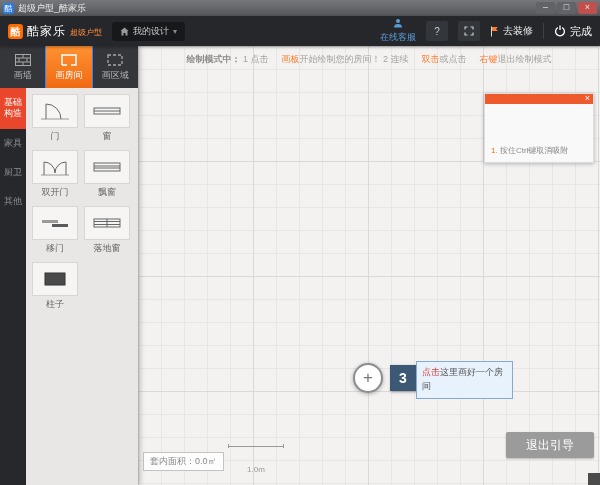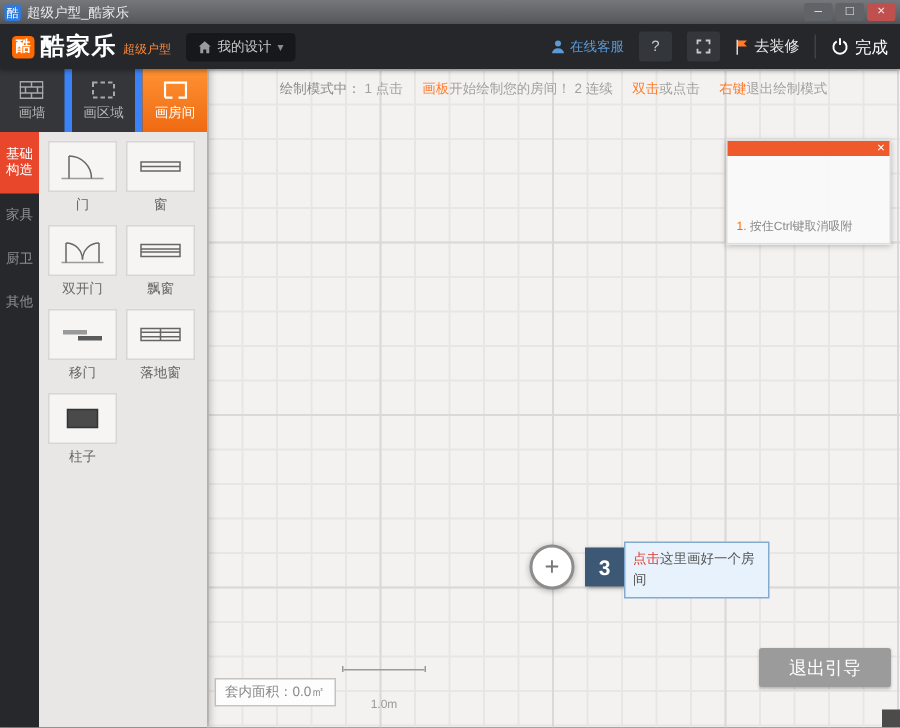--- a/index.html
+++ b/index.html
@@ -12,37 +12,37 @@
   .app-icon { width:11px; height:11px; background:#2d7ae0; color:#fff; font-size:8px; line-height:11px; text-align:center; border-radius:2px; flex:none; }
   .titlebar-title { color:#ececec; font-size:9px; flex:1; white-space:nowrap; overflow:hidden; }
   .win-controls { display:flex; gap:2px; }
   .win-btn { width:19px; height:12px; font-size:9px; line-height:11px; text-align:center; color:#e8e8e8; background:#606368; border-radius:2px; cursor:pointer; }
   .win-btn.close { background:#c0504d; }
 
   
   .header { height:30px; background:#25272b; display:flex; align-items:center; padding:0 8px; gap:10px; position:relative; z-index:3; box-shadow:0 1px 3px rgba(0,0,0,.35); }
   .logo { display:flex; align-items:center; gap:4px; }
   .logo-mark { width:15px; height:15px; background:#ff6a00; color:#fff; font-size:10px; line-height:15px; text-align:center; border-radius:3px; font-weight:bold; }
-  .logo-text { color:#fff; font-size:16px; font-weight:bold; letter-spacing:1px; }
+  .logo-text { color:#fff; font-size:12px; font-weight:normal; letter-spacing:1px; }
   .logo-sub { color:#ff8a3c; font-size:8px; margin-top:3px; }
   .my-design { display:flex; align-items:center; gap:4px; background:#17181b; border-radius:3px; padding:3px 8px; color:#c9c9c9; font-size:9px; cursor:pointer; }
   .my-design .caret { color:#8a8a8a; font-size:8px; }
   .header-spacer { flex:1; }
-  .online-service { display:flex; align-items:center; gap:3px; color:#5a9bd5; font-size:9px; cursor:pointer; }
+  .online-service { display:flex; align-items:center; gap:3px; color:#5a9bd5; font-size:9px; cursor:pointer;flex-direction:column; }
   .icon-btn { width:22px; height:20px; background:#33363b; border-radius:2px; display:flex; align-items:center; justify-content:center; color:#c9c9c9; font-size:10px; cursor:pointer; }
   .decorate { display:flex; align-items:center; gap:4px; color:#e8e8e8; font-size:10px; cursor:pointer; }
   .header-divider { width:1px; height:16px; background:#3e4146; }
   .finish { display:flex; align-items:center; gap:4px; color:#fff; font-size:11px; cursor:pointer; }
 
   
   .body { display:flex; height:439px; }
 
   .left-panel { width:138px; background:#2d2f33; display:flex; flex-direction:column; position:relative; z-index:2; box-shadow:2px 0 5px rgba(0,0,0,.25); }
   .tools-row { display:flex; height:42px; flex:none; }
-  .tool { flex:1; display:flex; flex-direction:column; align-items:center; justify-content:center; gap:2px; color:#b5b5b5; font-size:9px; background:#34363a; border-right:5px solid #3b82f6; cursor:pointer; }
+  .tool { flex:1; display:flex; flex-direction:column; align-items:center; justify-content:center; gap:2px; color:#b5b5b5; font-size:9px; background:#34363a; border-right:1px solid #3b82f6; cursor:pointer; }
   .tool:last-child { border-right:none; }
   .tool.active { background:linear-gradient(#ff9232,#ef6a12); color:#fff; }
   .tool-icon { height:14px; display:flex; align-items:center; }
 
   .panel-lower { flex:1; display:flex; min-height:0; }
   .tab-strip { width:26px; background:#26282c; flex:none; }
   .tab { padding:9px 0; color:#8f8f8f; font-size:9px; text-align:center; line-height:1.25; cursor:pointer; word-break:break-all; }
   .tab.active { background:#e8472b; color:#fff; }
   .palette { flex:1; background:#e9e7e6; padding:6px 4px; display:flex; flex-wrap:wrap; gap:7px 2px; align-content:flex-start; }
   .pal-item { width:50px; display:flex; flex-direction:column; align-items:center; gap:2px; cursor:pointer; }
@@ -53,21 +53,21 @@
   .canvas { flex:1; position:relative; background-color:#f3f2f1;
     background-image:
       linear-gradient(#dbd9d7 1px, transparent 1px),
       linear-gradient(90deg,#dbd9d7 1px, transparent 1px),
       linear-gradient(#e8e6e4 1px, transparent 1px),
       linear-gradient(90deg,#e8e6e4 1px, transparent 1px);
     background-size:115px 115px, 115px 115px, 23px 23px, 23px 23px; }
 
   .mode-bar { position:absolute; top:7px; left:0; right:0; text-align:center; font-size:9px; color:#a3a19e; white-space:nowrap; }
   .mode-bar .hl { color:#ff7a2a;padding-left:13px; }
-  .mode-bar .lbl { color:#8d8b89; }
+  .mode-bar .lbl { color:#8d8b89;font-weight:bold; }
 
   .tip-box { position:absolute; top:47px; right:6px; width:110px; background:rgba(250,250,250,.92); border:1px solid #ddd; box-shadow:0 1px 4px rgba(0,0,0,.25); }
   .tip-head { height:10px; background:#ee5a2c; position:relative; }
   .tip-close { position:absolute; right:3px; top:-2px; color:#fff; font-size:9px; cursor:pointer; line-height:12px; }
   .tip-body { padding:4px 6px; font-size:8px; color:#8a8a8a; line-height:1.7;margin-top:36px; }
   .tip-line .num { color:#ff6a00; }
 
   .guide-circle { position:absolute; left:215px; top:317px; width:30px; height:30px; border-radius:50%; background:#fff; border:2px solid #8d8d8d; box-shadow:0 1px 4px rgba(0,0,0,.3); display:flex; align-items:center; justify-content:center; cursor:pointer; }
   .guide-circle .plus { color:#777; font-size:17px; line-height:1; margin-top:-2px; }
   .guide-badge { position:absolute; left:252px; top:319px; width:26px; height:26px; background:#3d5875; color:#fff; display:flex; align-items:center; justify-content:center; font-size:14px; font-weight:bold; box-shadow:1px 1px 3px rgba(0,0,0,.35); }
@@ -168,37 +168,37 @@
                 <line x1="0" y1="4" x2="16" y2="4" stroke="#a8a8a8"></line>
                 <line x1="0" y1="8" x2="16" y2="8" stroke="#a8a8a8"></line>
                 <line x1="8" y1="0" x2="8" y2="4" stroke="#a8a8a8"></line>
                 <line x1="4" y1="4" x2="4" y2="8" stroke="#a8a8a8"></line>
                 <line x1="12" y1="4" x2="12" y2="8" stroke="#a8a8a8"></line>
                 <line x1="8" y1="8" x2="8" y2="12" stroke="#a8a8a8"></line>
               </svg>
           </span>
           <span class="tool-label">画墙</span>
         </div>
-        <div class="tool">
-          <span class="tool-icon">
-            <svg width="16" height="12" viewBox="0 0 16 12">
-                <rect x="1" y="1" width="14" height="10" fill="none" stroke="#a8a8a8" stroke-width="1.3" stroke-dasharray="3 2"></rect>
-              </svg>
-          </span>
-          <span class="tool-label">画区域</span>
-        </div>
         <div class="tool active">
           <span class="tool-icon">
             <svg width="16" height="12" viewBox="0 0 16 12">
                 <path d="M1,11 V1 H15 V11 H10" fill="none" stroke="#fff" stroke-width="1.5"></path>
                 <line x1="1" y1="11" x2="6" y2="11" stroke="#fff" stroke-width="1.5"></line>
               </svg>
           </span>
           <span class="tool-label">画房间</span>
         </div>
+        <div class="tool">
+          <span class="tool-icon">
+            <svg width="16" height="12" viewBox="0 0 16 12">
+                <rect x="1" y="1" width="14" height="10" fill="none" stroke="#a8a8a8" stroke-width="1.3" stroke-dasharray="3 2"></rect>
+              </svg>
+          </span>
+          <span class="tool-label">画区域</span>
+        </div>
       </div>
 
       <div class="panel-lower">
         <div class="tab-strip">
           <div class="tab active">基础构造</div>
           <div class="tab">家具</div>
           <div class="tab">厨卫</div>
           <div class="tab">其他</div>
         </div>
 

